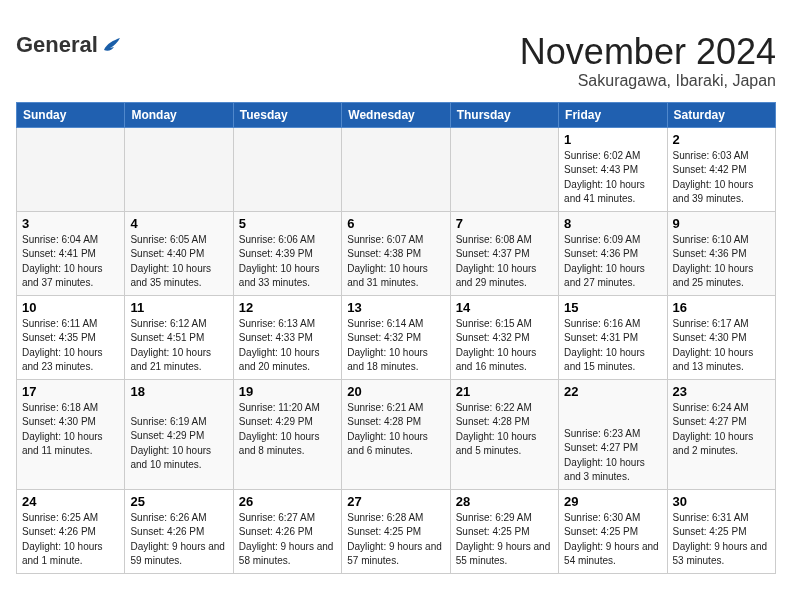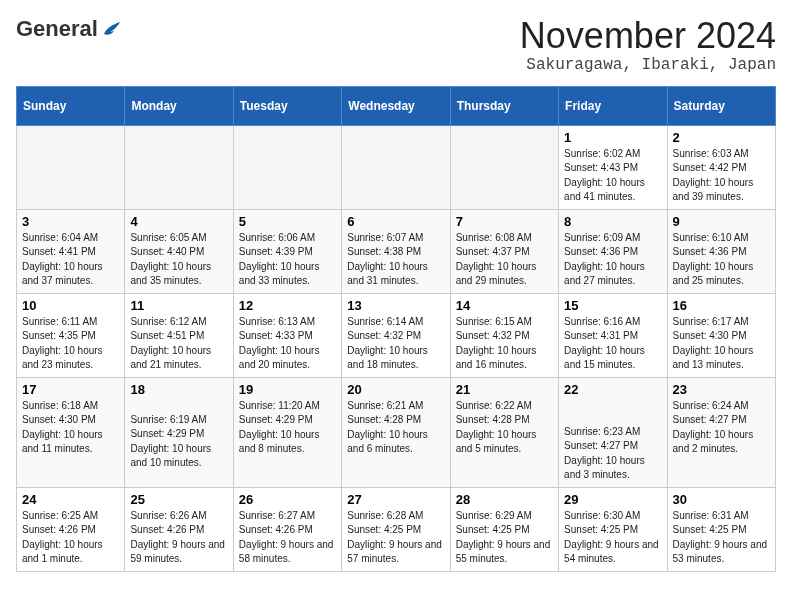--- a/index.html
+++ b/index.html
@@ -8,47 +8,47 @@
       background: #fff;
       width: 792px;
       min-height: 612px;
       padding: 16px;
     }
     .header-area {
       display: flex;
       justify-content: space-between;
       align-items: flex-start;
       margin-bottom: 12px;
+      margin-top: 16px;
     }
     .logo-general { color: #333; }
     .logo-blue { color: #1a5ea8; }
     .title-area {
       text-align: right;
     }
     .month-title {
       font-size: 36px;
       font-weight: normal;
       color: #222;
       line-height: 1.1;
     }
     .location-title {
       font-size: 16px;
       color: #444;
-      font-family: Liberation Mono, monospace;
     }
     .calendar {
       width: 100%;
       border-collapse: collapse;
       font-size: 11px;
     }
     .calendar th {
       background: #2060b0;
       color: #fff;
       text-align: left;
-      padding: 12px 6px;
+      padding: 5px 6px;
       font-size: 12px;
       font-weight: bold;
       border: 1px solid #5088cc;
     }
     .calendar td {
       border: 1px solid #ccc;
       vertical-align: top;
       padding: 4px 5px;
       width: 108px;
       min-height: 80px;

